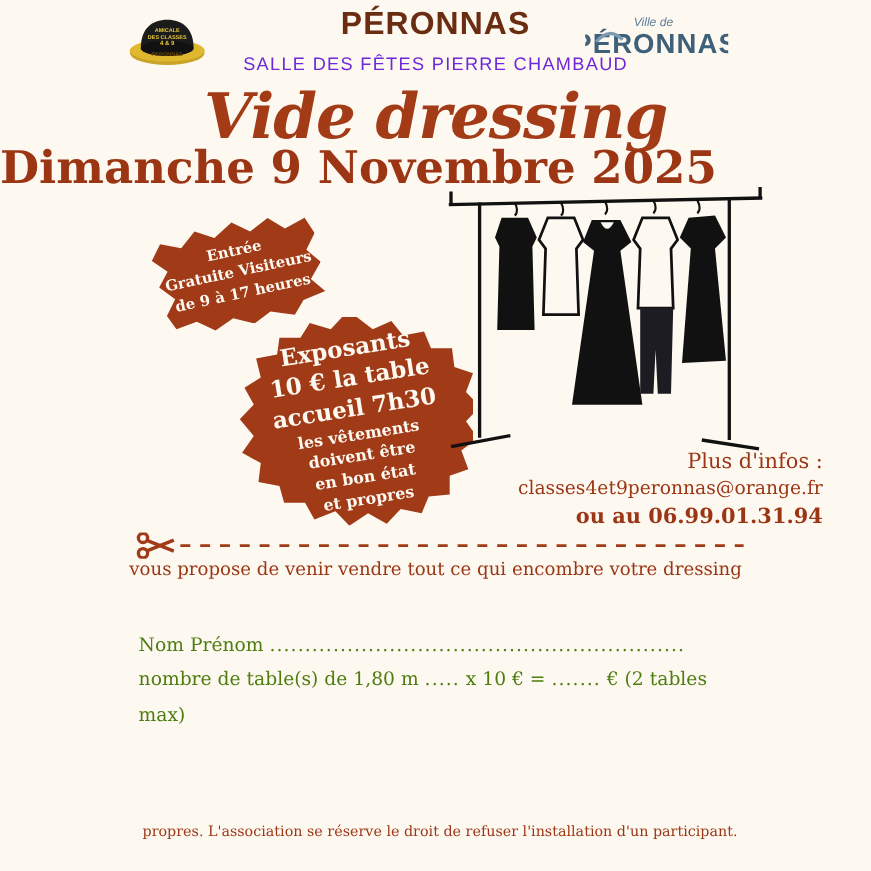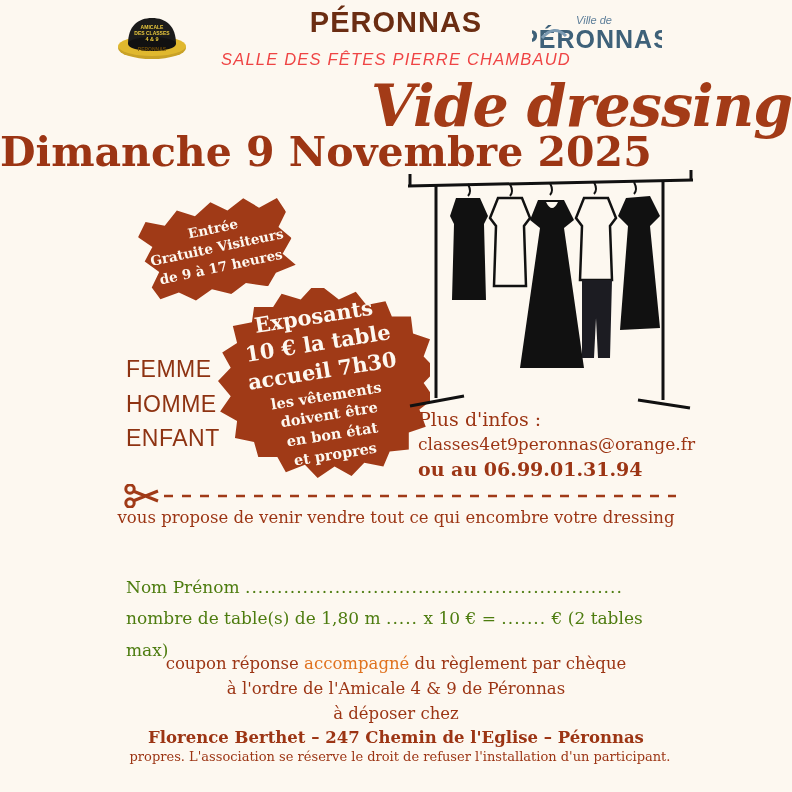--- a/index.html
+++ b/index.html
@@ -42,27 +42,26 @@
     letter-spacing: 1px;
     color: #6b2d12;
     font-family: "Liberation Sans", sans-serif;
   }
   .venue {
     position: absolute;
     top: 50px; left: 0; right: 0;
     text-align: center;
     font-size: 16.5px;
     letter-spacing: 1.2px;
-    color: #ef4444;
-    font-style: italic;
+    color: #6d28d9;
   }
   .main-title {
     position: absolute;
     top: 72px; left: 0; right: 0;
-    text-align: right;
+    text-align: center;
     font-size: 57px;
     font-weight: bold;
     color: #a33b17;
     font-family: "DejaVu Serif", serif;
     font-style: italic;
     letter-spacing: -1px;
   }
   .date-title {
     position: absolute;
     top: 128px; left: 0; right: 0;
@@ -147,21 +146,21 @@
     position: absolute;
     left: 398px; top: 168px;
     width: 305px; height: 250px;
   }
 
   
   .contact {
     position: absolute;
     left: 418px; top: 408px;
     width: 330px;
-    text-align: left;
+    text-align: right;
     font-family: "DejaVu Serif", serif;
     color: #9c3514;
   }
   .contact .c1 { font-size: 19px; margin-bottom: 4px; }
   .contact .c2 { font-size: 17px; margin-bottom: 4px; }
   .contact .c3 { font-size: 19px; font-weight: bold; }
 
   
   .cutline {
     position: absolute;
@@ -263,25 +262,20 @@
       <div class="l1">Exposants</div>
       <div class="l2">10 € la table</div>
       <div class="l3">accueil 7h30</div>
       <div class="small">les vêtements</div>
       <div class="small">doivent être</div>
       <div class="small">en bon état</div>
       <div class="small">et propres</div>
     </div>
   </div>
 
-  <div class="categories">
-    <div>FEMME</div>
-    <div>HOMME</div>
-    <div>ENFANT</div>
-  </div>
 
   <div class="rack">
     <svg viewBox="0 0 305 250" width="305" height="250">
       <g stroke="#111" stroke-width="3" fill="none">
         <path d="M10 18 L295 12"></path>
         <path d="M12 18 L12 6"></path>
         <path d="M293 12 L293 2"></path>
         <path d="M38 16 L38 230"></path>
         <path d="M265 13 L265 232"></path>
         <path d="M12 238 L66 228"></path>
@@ -338,26 +332,18 @@
     </div>
     <div>
       <span>nombre de table(s) de 1,80 m</span>
       <span class="dots">.....</span>
       <span>x 10 € =</span>
       <span class="dots">.......</span>
       <span>€ (2 tables max)</span>
     </div>
   </div>
 
-  <div class="payment">
-    <div>
-      <span>coupon réponse </span><span class="accent">accompagné</span><span> du règlement par chèque</span>
-    </div>
-    <div>à l'ordre de l'Amicale 4 &amp; 9 de Péronnas</div>
-    <div>à déposer chez</div>
-    <div class="bold">Florence Berthet – 247 Chemin de l'Eglise – Péronnas</div>
-  </div>
 
   <div class="footnote">
     <div>propres. L'association se réserve le droit de refuser l'installation d'un participant.</div>
   </div>
 
 </div>
 
 </body></html>

